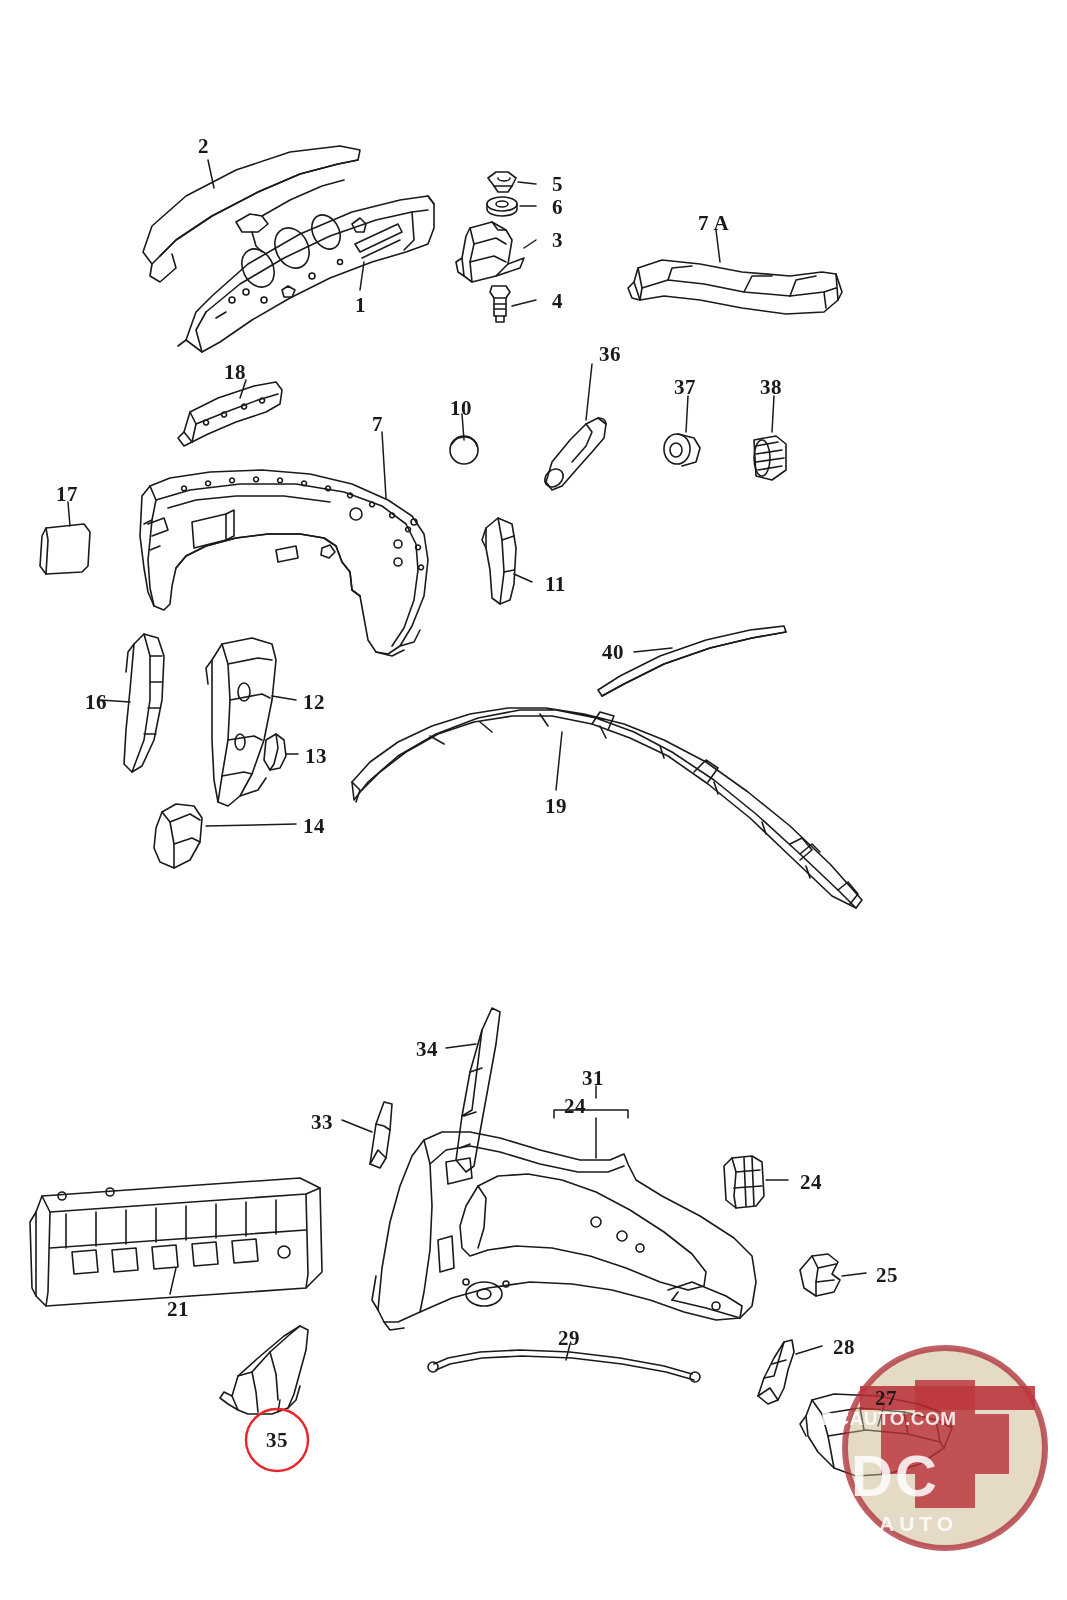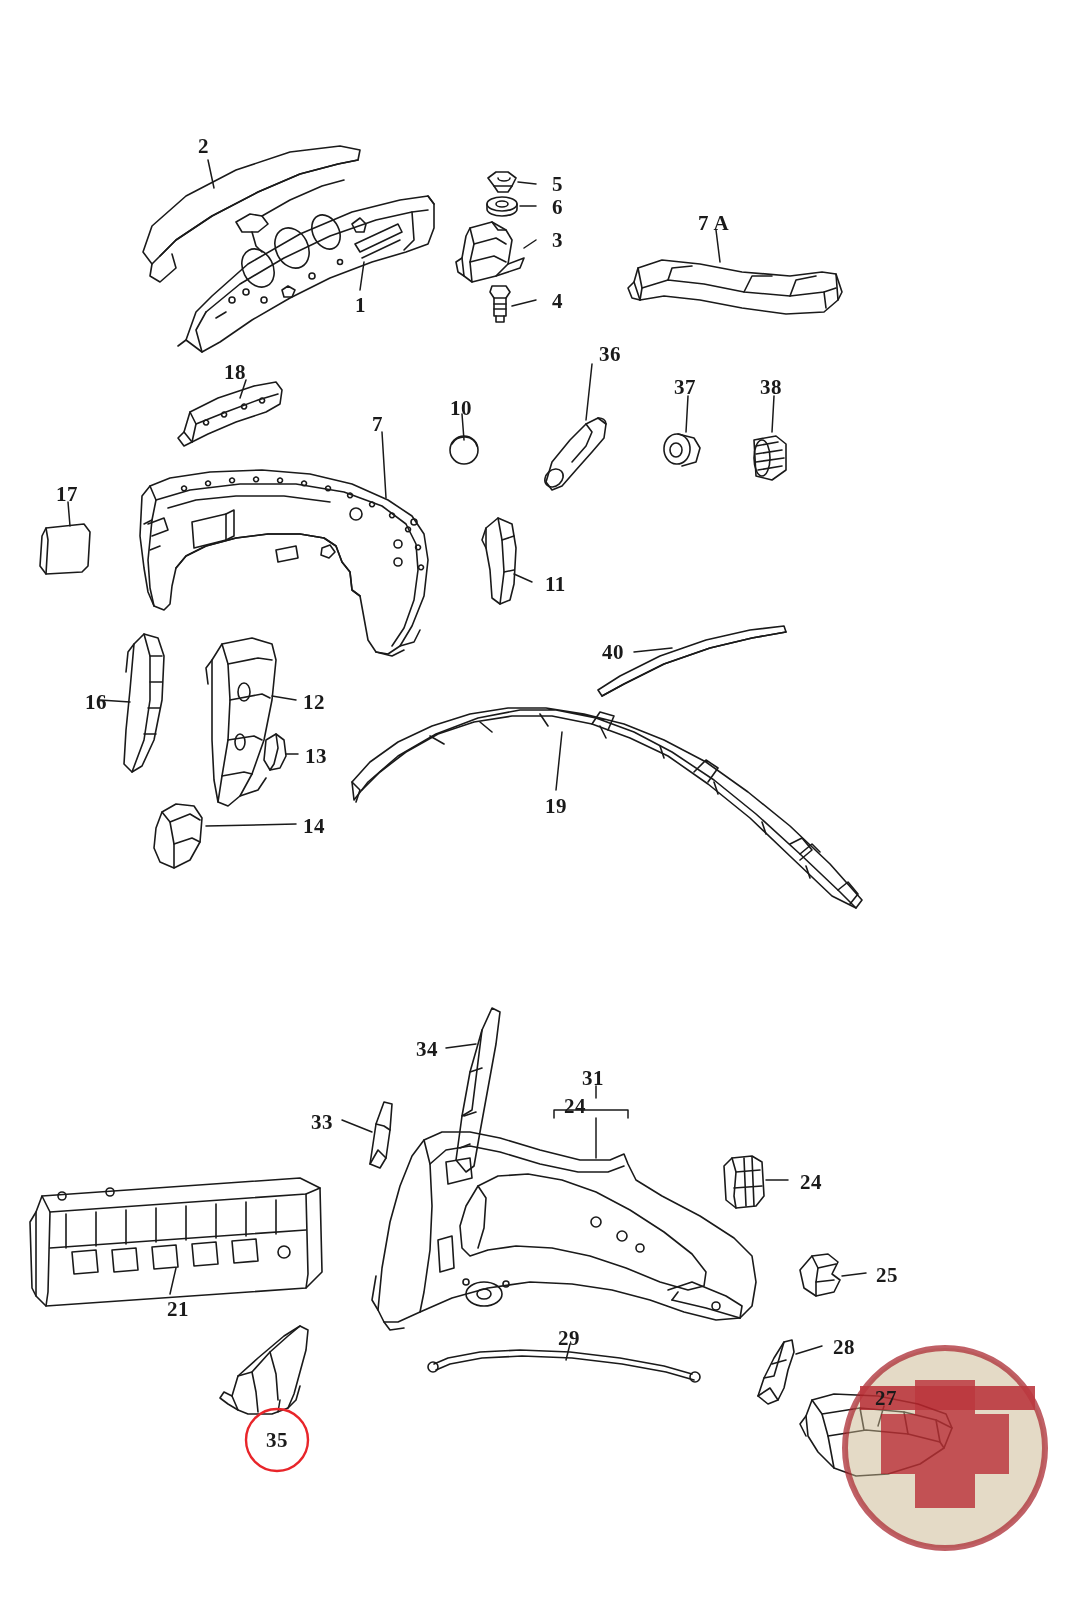--- a/index.html
+++ b/index.html
@@ -393,20 +393,25 @@
     </g>
 
     <g opacity="0.9">
       <circle cx="945" cy="1448" r="100" fill="#c9b48d" opacity="0.55"></circle>
       <circle cx="945" cy="1448" r="100" fill="none" stroke="#a8232b" stroke-width="6" opacity="0.8"></circle>
       <path d="M915 1380 h60 v34 h34 v60 h-34 v34 h-60 v-34 h-34 v-60 h34 z" fill="#b5232b" opacity="0.85"></path>
       <rect x="860" y="1386" width="175" height="24" fill="#b5232b" opacity="0.9"></rect>
     </g>
   </svg>
 
+  <div id="watermark">
+    <div class="wm-text" style="left:-8px; top:4px; font-size:19px; color:#ffffff; letter-spacing:0.5px;">DCAUTO.COM</div>
+    <div class="wm-text" style="left:22px; top:38px; font-size:58px; color:#ffffff; letter-spacing:2px;">DC</div>
+    <div class="wm-text" style="left:50px; top:108px; font-size:21px; color:#ffffff; letter-spacing:5px;">AUTO</div>
+  </div>
 
   <div class="callout" style="left:198px; top:134px;">2</div>
   <div class="callout" style="left:552px; top:172px;">5</div>
   <div class="callout" style="left:552px; top:195px;">6</div>
   <div class="callout" style="left:552px; top:228px;">3</div>
   <div class="callout" style="left:552px; top:289px;">4</div>
   <div class="callout" style="left:698px; top:211px;">7 A</div>
   <div class="callout" style="left:355px; top:293px;">1</div>
   <div class="callout" style="left:224px; top:360px;">18</div>
   <div class="callout" style="left:372px; top:412px;">7</div>

